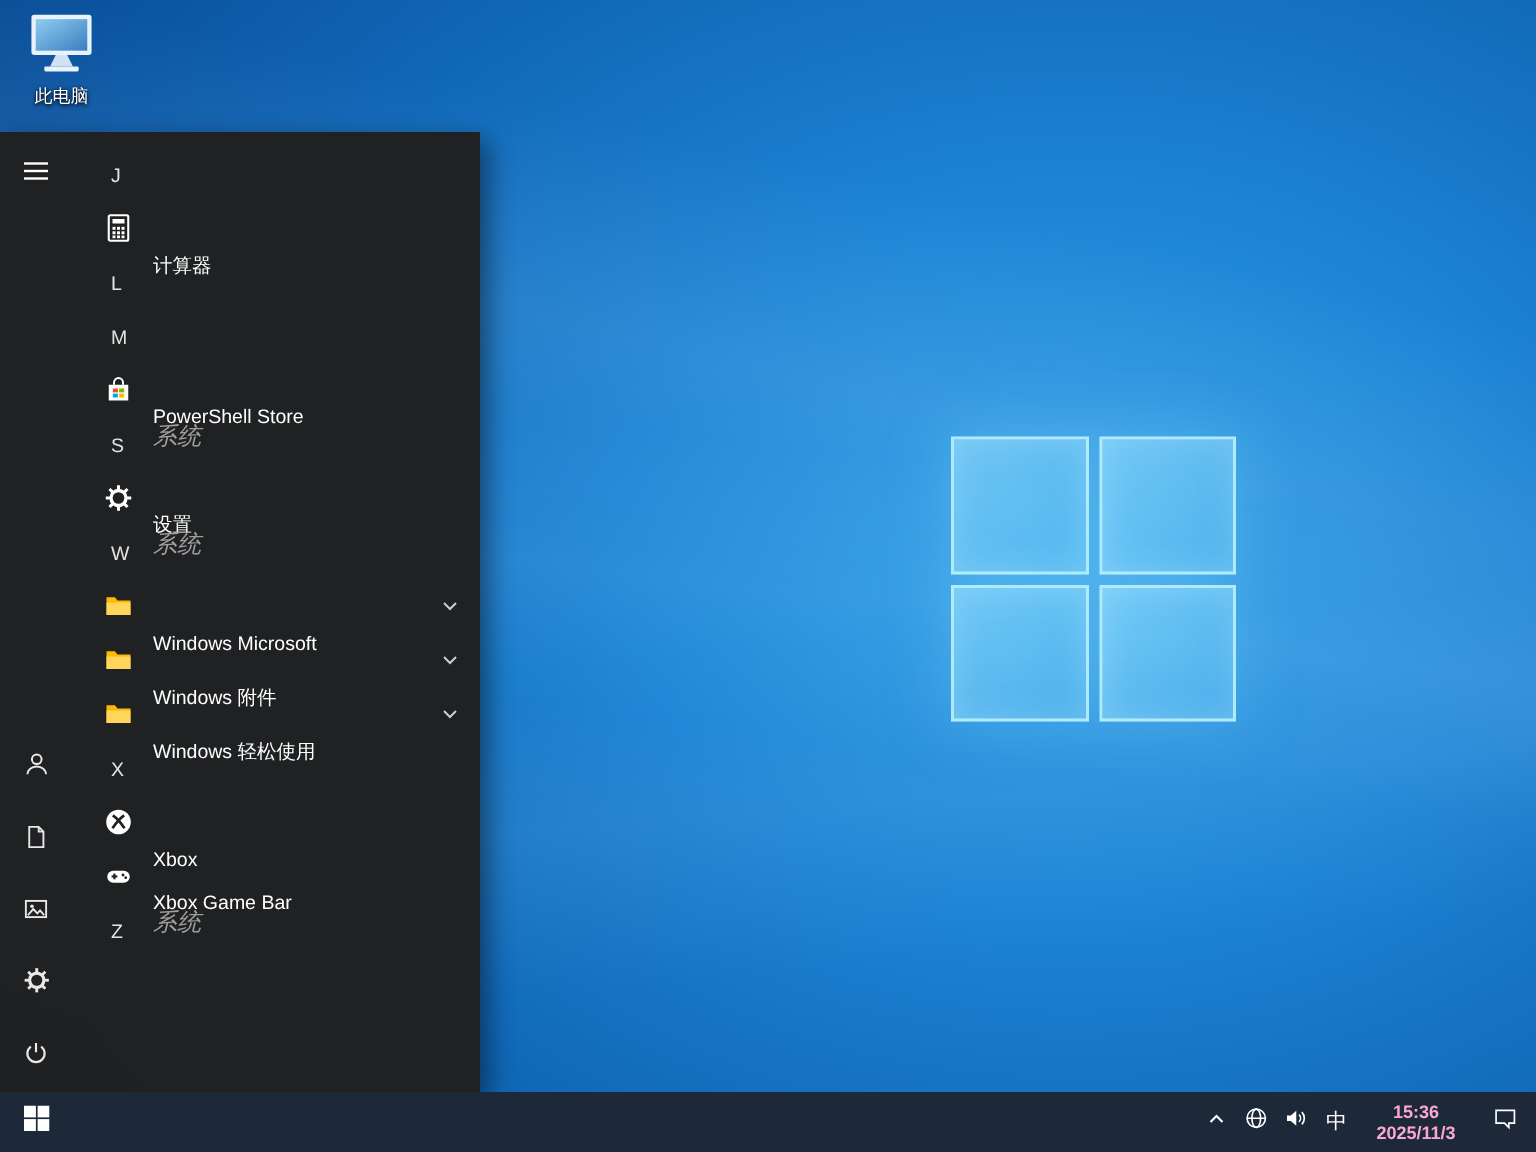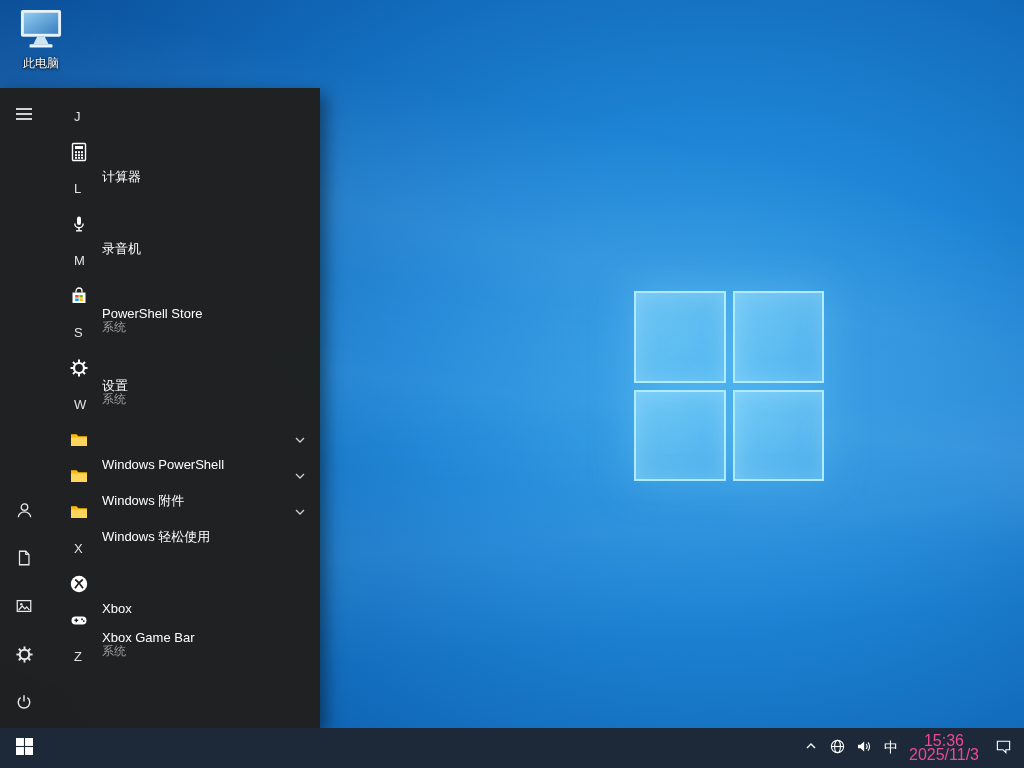--- a/index.html
+++ b/index.html
@@ -47,34 +47,34 @@
   .rail { width:48px; display:flex; flex-direction:column; justify-content:space-between; padding-top:4px; }
   .rail-btn { width:48px; height:48px; display:flex; align-items:center; justify-content:center; cursor:pointer; }
   .rail-bottom { display:flex; flex-direction:column; }
 
   .app-list { flex:1; padding-top:10px; overflow:hidden; }
   .row { height:36px; display:flex; align-items:center; padding:0 14px 0 20px; cursor:pointer; }
   .row.header .hdr { font-size:13px; color:#e3e3e3; padding-left:6px; }
   .app-icon { width:22px; height:22px; flex:0 0 22px; display:flex; align-items:center; justify-content:center; }
   .labels { margin-left:12px; display:flex; flex-direction:column; justify-content:center; flex:1; min-width:0;margin-top:48px; }
   .labels .lbl { font-size:13px; color:#ffffff; line-height:15px; white-space:nowrap; }
-  .labels .sub { font-size:12px; color:#9e9e9e; line-height:13px; }
+  .labels .sub { font-size:16px; color:#9e9e9e; line-height:13px;font-style:italic; }
   .chev { margin-left:auto; display:flex; align-items:center; }
 
   .taskbar {
     position:absolute; left:0; bottom:0; width:1024px; height:40px;
     background:#1d2939; display:flex; align-items:stretch; z-index:10;
   }
   .start-btn { width:48px; display:flex; align-items:center; justify-content:center; cursor:pointer; }
   .tb-spacer { flex:1; }
   .tray { display:flex; align-items:stretch; }
   .tray-btn { width:26px; display:flex; align-items:center; justify-content:center; cursor:pointer; }
   .tray-btn.ime { width:30px; color:#fff; font-size:14px; }
   .clock { width:76px; display:flex; flex-direction:column; align-items:center; justify-content:center;
-    color:#ec4899; font-size:16px; line-height:14px; cursor:pointer; }
+    color:#f9a8d4; font-size:12px; line-height:14px; cursor:pointer;font-weight:bold; }
   .tray-btn.action { width:42px; }
 </style>
 </head>
 <body>
 
 <div class="desktop">
 
   <div class="beam b1"></div>
   <div class="beam b2"></div>
   <div class="beam b3"></div>
@@ -198,33 +198,20 @@
         </span>
         <span class="labels">
             <span class="lbl">计算器</span>
           </span>
       </div>
 
       <div class="row header">
         <span class="hdr">L</span>
       </div>
 
-      <div class="row app">
-        <span class="app-icon">
-          <svg width="20" height="20" viewBox="0 0 20 20">
-            <rect x="8" y="2.5" width="4" height="8.5" rx="2" fill="#fff"></rect>
-            <path d="M5.8 9.5 a4.2 4.2 0 0 0 8.4 0" fill="none" stroke="#fff" stroke-width="1.4"></path>
-            <line x1="10" y1="13.7" x2="10" y2="16.2" stroke="#fff" stroke-width="1.4"></line>
-            <line x1="7" y1="16.8" x2="13" y2="16.8" stroke="#fff" stroke-width="1.4"></line>
-          </svg>
-        </span>
-        <span class="labels">
-            <span class="lbl">录音机</span>
-          </span>
-      </div>
 
       <div class="row header">
         <span class="hdr">M</span>
       </div>
 
       <div class="row app">
         <span class="app-icon">
           <svg width="20" height="20" viewBox="0 0 20 20">
             <path d="M7 6.5 v-1.5 a3 3 0 0 1 6 0 V6.5" fill="none" stroke="#fff" stroke-width="1.3"></path>
             <rect x="3.5" y="6.5" width="13" height="10.5" fill="#fff"></rect>
@@ -271,21 +258,21 @@
       </div>
 
       <div class="row folder">
         <span class="app-icon">
           <svg width="20" height="20" viewBox="0 0 20 20">
               <path d="M2 4.2 h5.6 l1.7 2.1 H18 V16 H2 Z" fill="#ffb900"></path>
               <path d="M2 7.6 h16 V16 H2 Z" fill="#ffd55c"></path>
             </svg>
         </span>
         <span class="labels">
-            <span class="lbl">Windows PowerShell</span>
+            <span class="lbl">Windows Microsoft</span>
           </span>
         <span class="chev">
           <svg width="12" height="12" viewBox="0 0 12 12">
               <path d="M2 4 l4 4 4 -4" fill="none" stroke="#cfcfcf" stroke-width="1.3"></path>
             </svg>
         </span>
       </div>
 
       <div class="row folder">
         <span class="app-icon">

